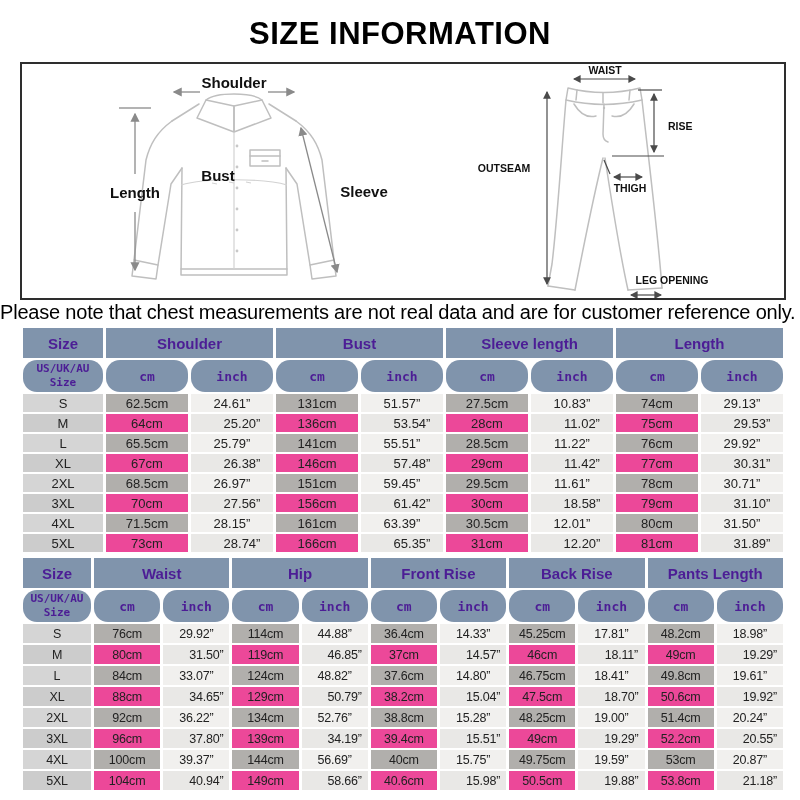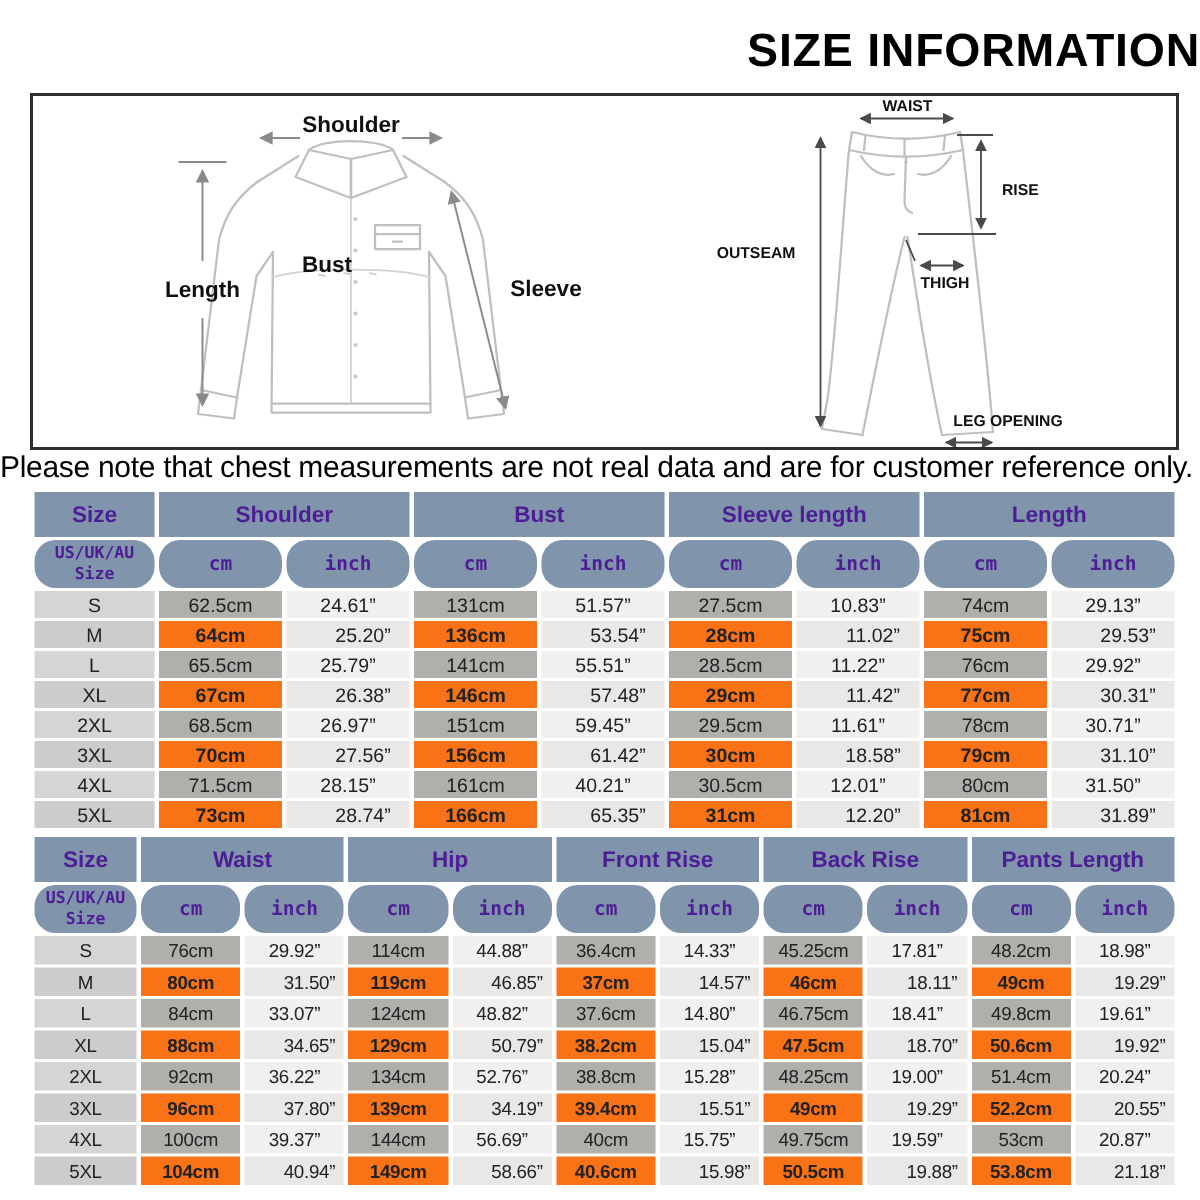--- a/index.html
+++ b/index.html
@@ -1,19 +1,19 @@
 <!DOCTYPE html>
 <html style="--header-blue: #8094ac; --size-col: #d5d5d5; --cm-col: #b1afac; --inch-col: #f1f0ee; --garment-line: #bfbfbf;"><head>
 <meta charset="utf-8">
 <style>
   * { margin:0; padding:0; box-sizing:border-box; }
   html,body { width:800px; height:800px; background:#fff; font-family:"Liberation Sans",sans-serif; }
   .page { position:absolute; left:0; top:0; width:800px; height:800px; background:#fff; overflow:hidden; }
 
-  .title { position:absolute; top:16px; left:0; width:100%; text-align:right;
+  .title { position:absolute; top:16px; left:0; width:100%; text-align:center;
            font-size:31px; font-weight:bold; color:#000; letter-spacing:0.5px; }
 
   .diagram-box { position:absolute; left:20px; top:62px; width:766px; height:238px;
                  border:2px solid #2e2e2e; background:#fff; }
   .shirt-svg { position:absolute; left:2px; top:0; width:430px; height:234px; }
   .pants-svg { position:absolute; left:440px; top:0; width:320px; height:234px; }
   .garment { stroke:var(--garment-line,#bfbfbf); stroke-width:1.5; fill:none; stroke-linejoin:round; stroke-linecap:round; }
   .garment-faint { stroke:#d2d2d2; stroke-width:1.2; fill:none; }
   .arrow-s { stroke:#8a8a8a; stroke-width:1.3; fill:none; }
   .arrow-p { stroke:#4a4a4a; stroke-width:1.2; fill:none; }
@@ -33,21 +33,21 @@
   .unit-hdr { font-family:"DejaVu Sans Mono",monospace; font-size:13px; font-weight:bold; height:32px;border-radius:14px; }
   .size-sub-hdr { font-size:11px; line-height:1.25; }
   .t1 .size-hdr, .t1 .size-sub-hdr { width:80px; }
   .t2 .size-hdr, .t2 .size-sub-hdr { width:68px; }
   td { font-size:13px; color:#222; height:18px; }
   .t2 td { height:19px; font-size:12.5px; letter-spacing:-0.2px; }
   .size-cell { background:var(--size-col,#d5d5d5); }
   .cm-cell   { background:var(--cm-col,#b1afac); }
   .inch-cell { background:var(--inch-col,#f1f0ee); }
   tr.even .size-cell { background:#cccccc; }
-  tr.even .cm-cell   { background:#f97316;font-weight:bold; }
+  tr.even .cm-cell   { background:#ec4899; }
   tr.even .inch-cell { background:#e9e8e6;padding-left:20px; }
 </style>
 </head>
 <body>
 
 <div class="page">
 
   <div class="title">SIZE INFORMATION</div>
 
   <div class="diagram-box">
@@ -230,21 +230,21 @@
           <td class="cm-cell">30cm</td>
           <td class="inch-cell">18.58”</td>
           <td class="cm-cell">79cm</td>
           <td class="inch-cell">31.10”</td>
         </tr>
         <tr class="odd">
           <td class="size-cell">4XL</td>
           <td class="cm-cell">71.5cm</td>
           <td class="inch-cell">28.15”</td>
           <td class="cm-cell">161cm</td>
-          <td class="inch-cell">40.21”</td>
+          <td class="inch-cell">63.39”</td>
           <td class="cm-cell">30.5cm</td>
           <td class="inch-cell">12.01”</td>
           <td class="cm-cell">80cm</td>
           <td class="inch-cell">31.50”</td>
         </tr>
         <tr class="even">
           <td class="size-cell">5XL</td>
           <td class="cm-cell">73cm</td>
           <td class="inch-cell">28.74”</td>
           <td class="cm-cell">166cm</td>

